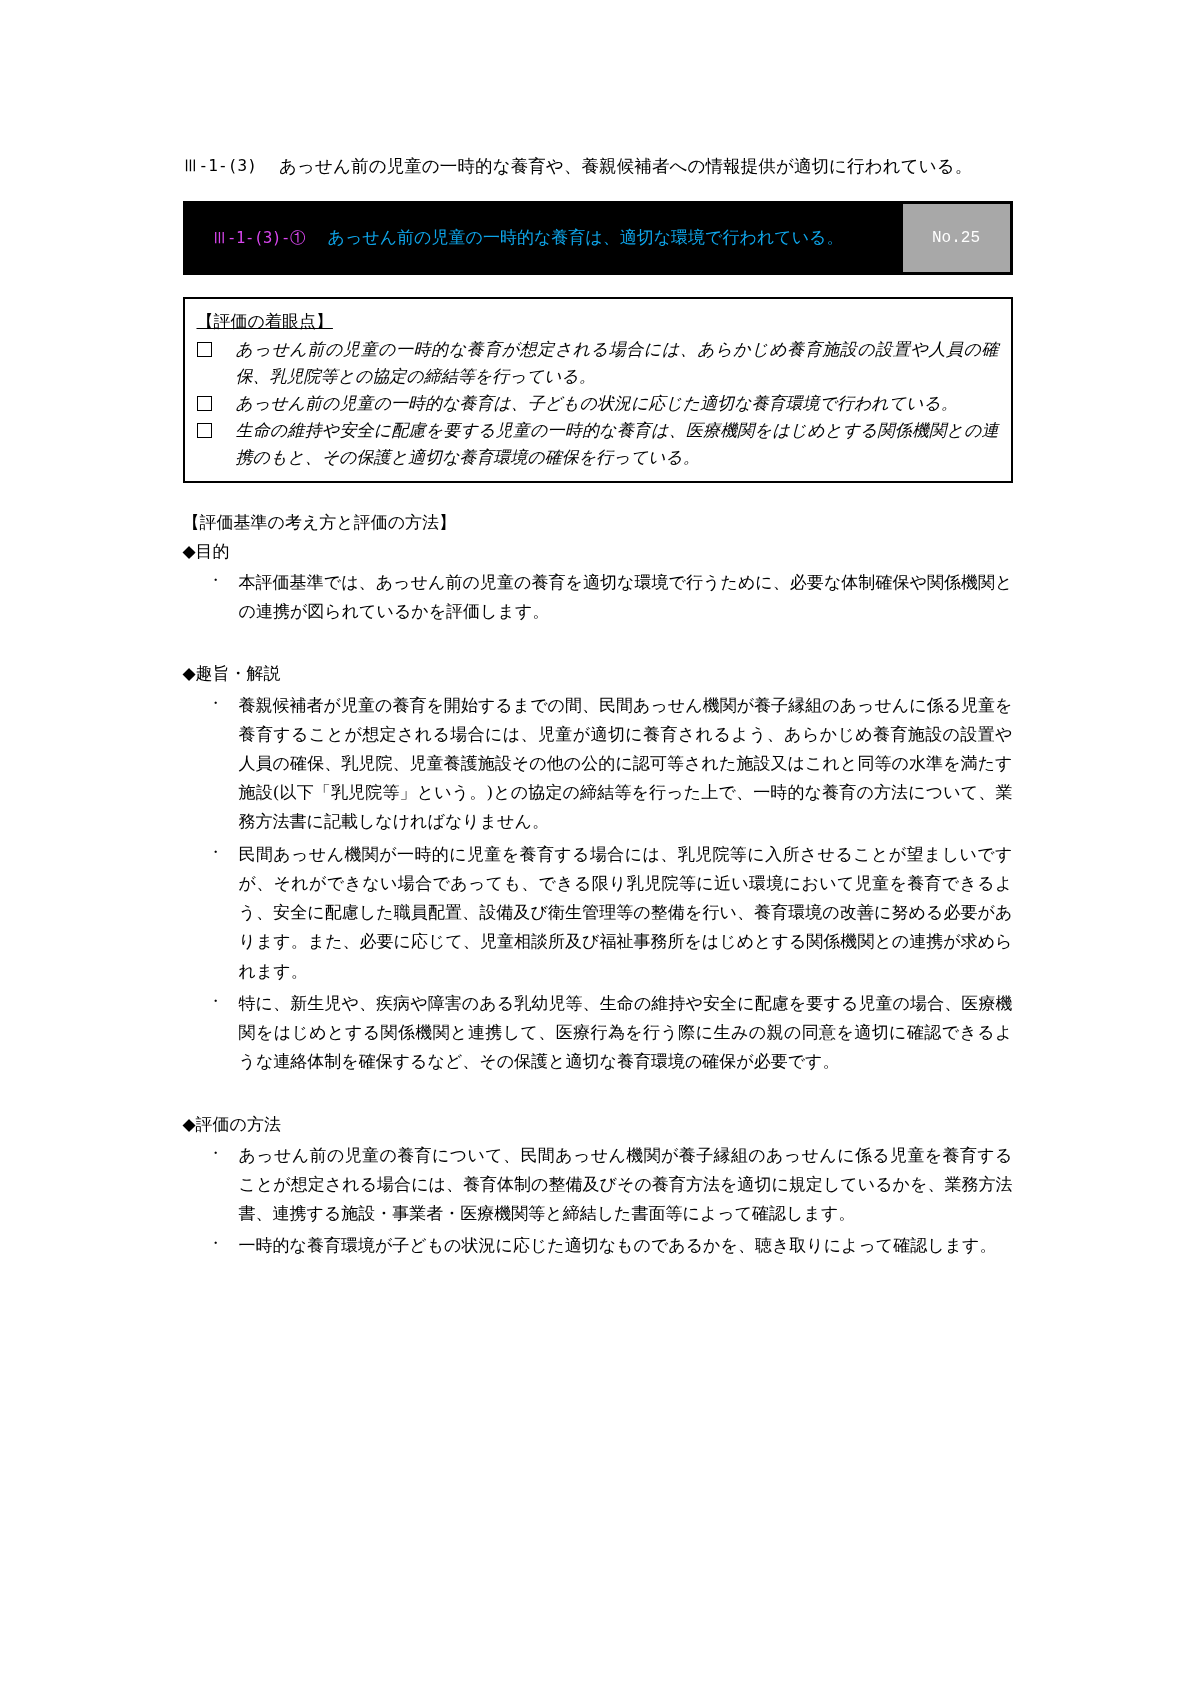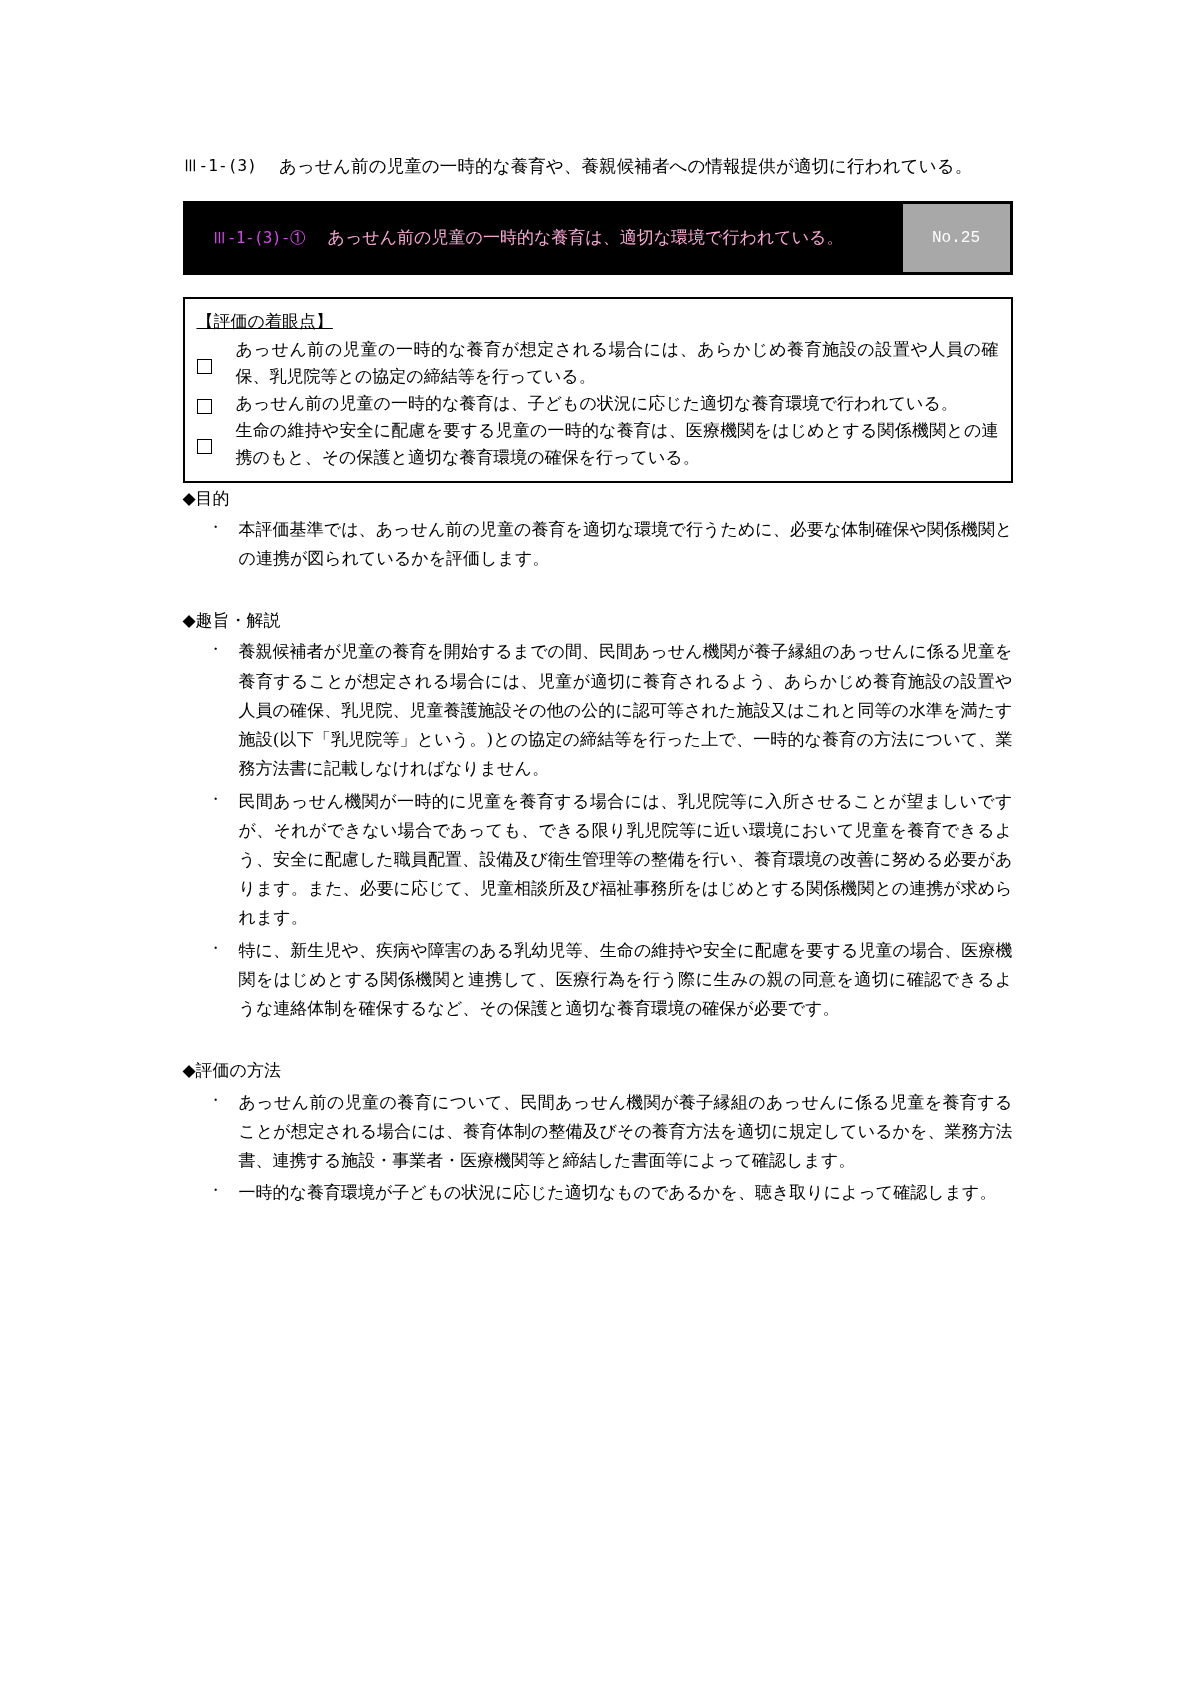--- a/index.html
+++ b/index.html
@@ -67,21 +67,21 @@
     font-size: 15.5px;
     display: flex;
     align-items: center;
     justify-content: center;
     padding-left: 4px;
     box-sizing: border-box;
     letter-spacing: -0.3px;
   }
   .criterion-bar .cb-text {
     flex: 1 1 auto;
-    color: #f9a8d4;
+    color: #0ea5e9;
     font-size: 17px;
     line-height: 1.52;
     display: flex;
     align-items: center;
     padding-right: 10px;
     box-sizing: border-box;
   }
   .criterion-bar .cb-text span {
     display: block;
     text-align: justify;
@@ -109,23 +109,24 @@
     box-sizing: border-box;
   }
   .checkpoint-box .cp-title {
     font-size: 17px;
     line-height: 1.58;
     margin-bottom: 1px;
     text-decoration: underline;
   }
   .cp-item {
     display: flex;
-    align-items: center;
+    align-items: flex-start;
     font-size: 17px;
     line-height: 1.58;
+    font-style: italic;
   }
   .cp-item .cp-box {
     flex: 0 0 auto;
     width: 15px;
     height: 15px;
     border: 1.6px solid #000000;
     margin-top: 6px;
     margin-right: 0;
     box-sizing: border-box;
   }
@@ -201,20 +202,21 @@
       <div class="cp-item">
         <div class="cp-box"></div>
         <div class="cp-txt">あっせん前の児童の一時的な養育は、子どもの状況に応じた適切な養育環境で行われている。</div>
       </div>
       <div class="cp-item">
         <div class="cp-box"></div>
         <div class="cp-txt">生命の維持や安全に配慮を要する児童の一時的な養育は、医療機関をはじめとする関係機関との連携のもと、その保護と適切な養育環境の確保を行っている。</div>
       </div>
     </div>
 
+    <div class="section-title">【評価基準の考え方と評価の方法】</div>
 
     <div class="diamond-head">◆目的</div>
     <div class="bullet-item">
       <div class="bi-dot">・</div>
       <div class="bi-txt">本評価基準では、あっせん前の児童の養育を適切な環境で行うために、必要な体制確保や関係機関との連携が図られているかを評価します。</div>
     </div>
 
     <div class="diamond-head gap">◆趣旨・解説</div>
     <div class="bullet-item">
       <div class="bi-dot">・</div>

